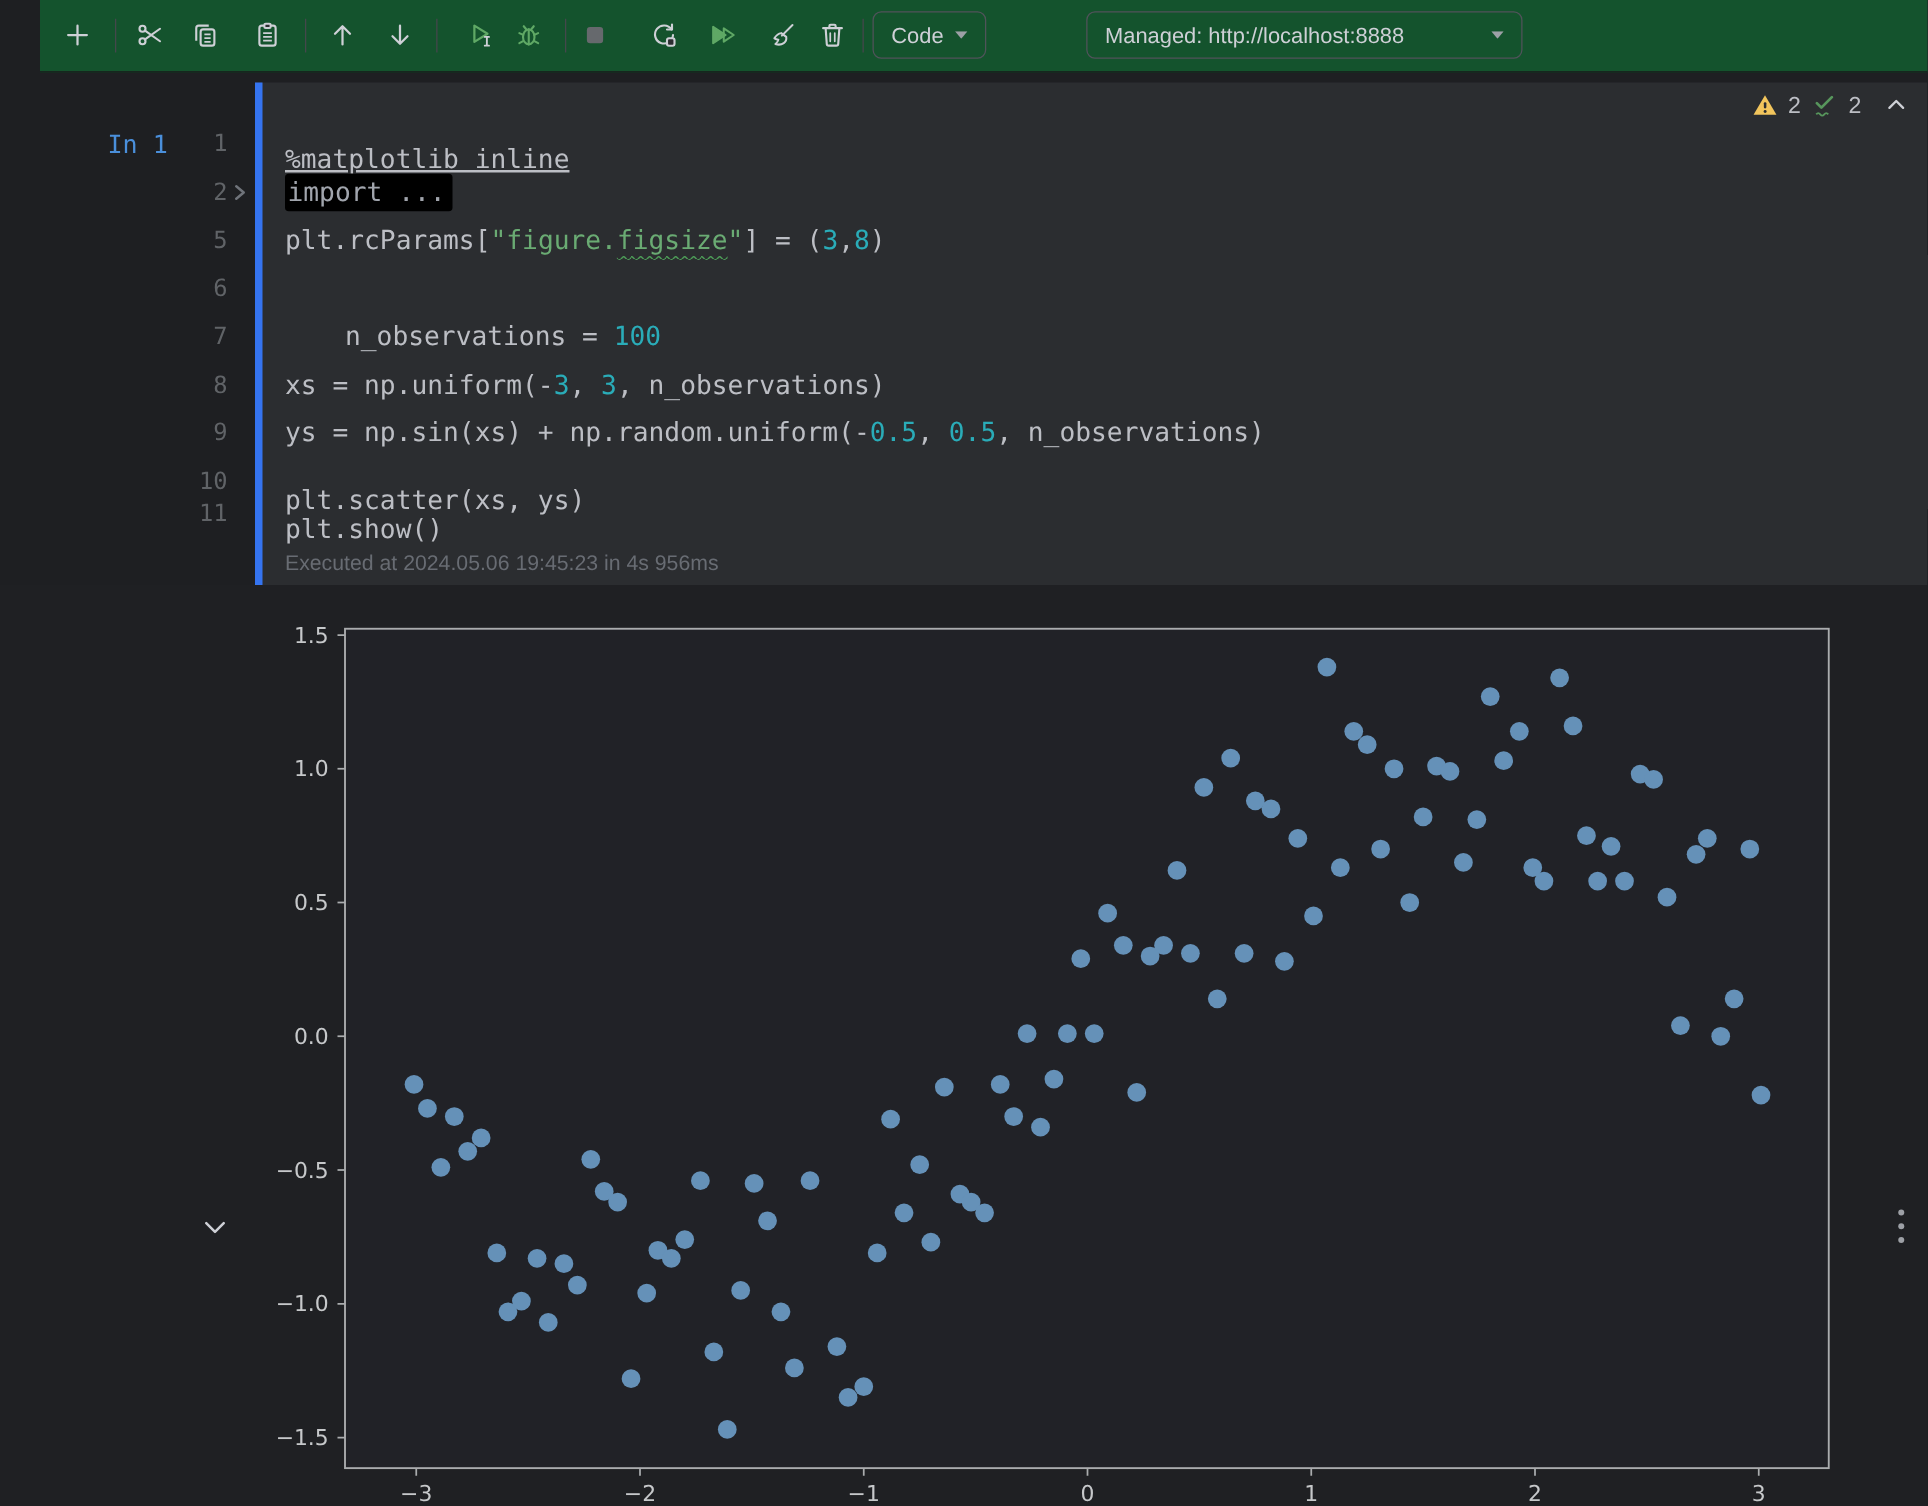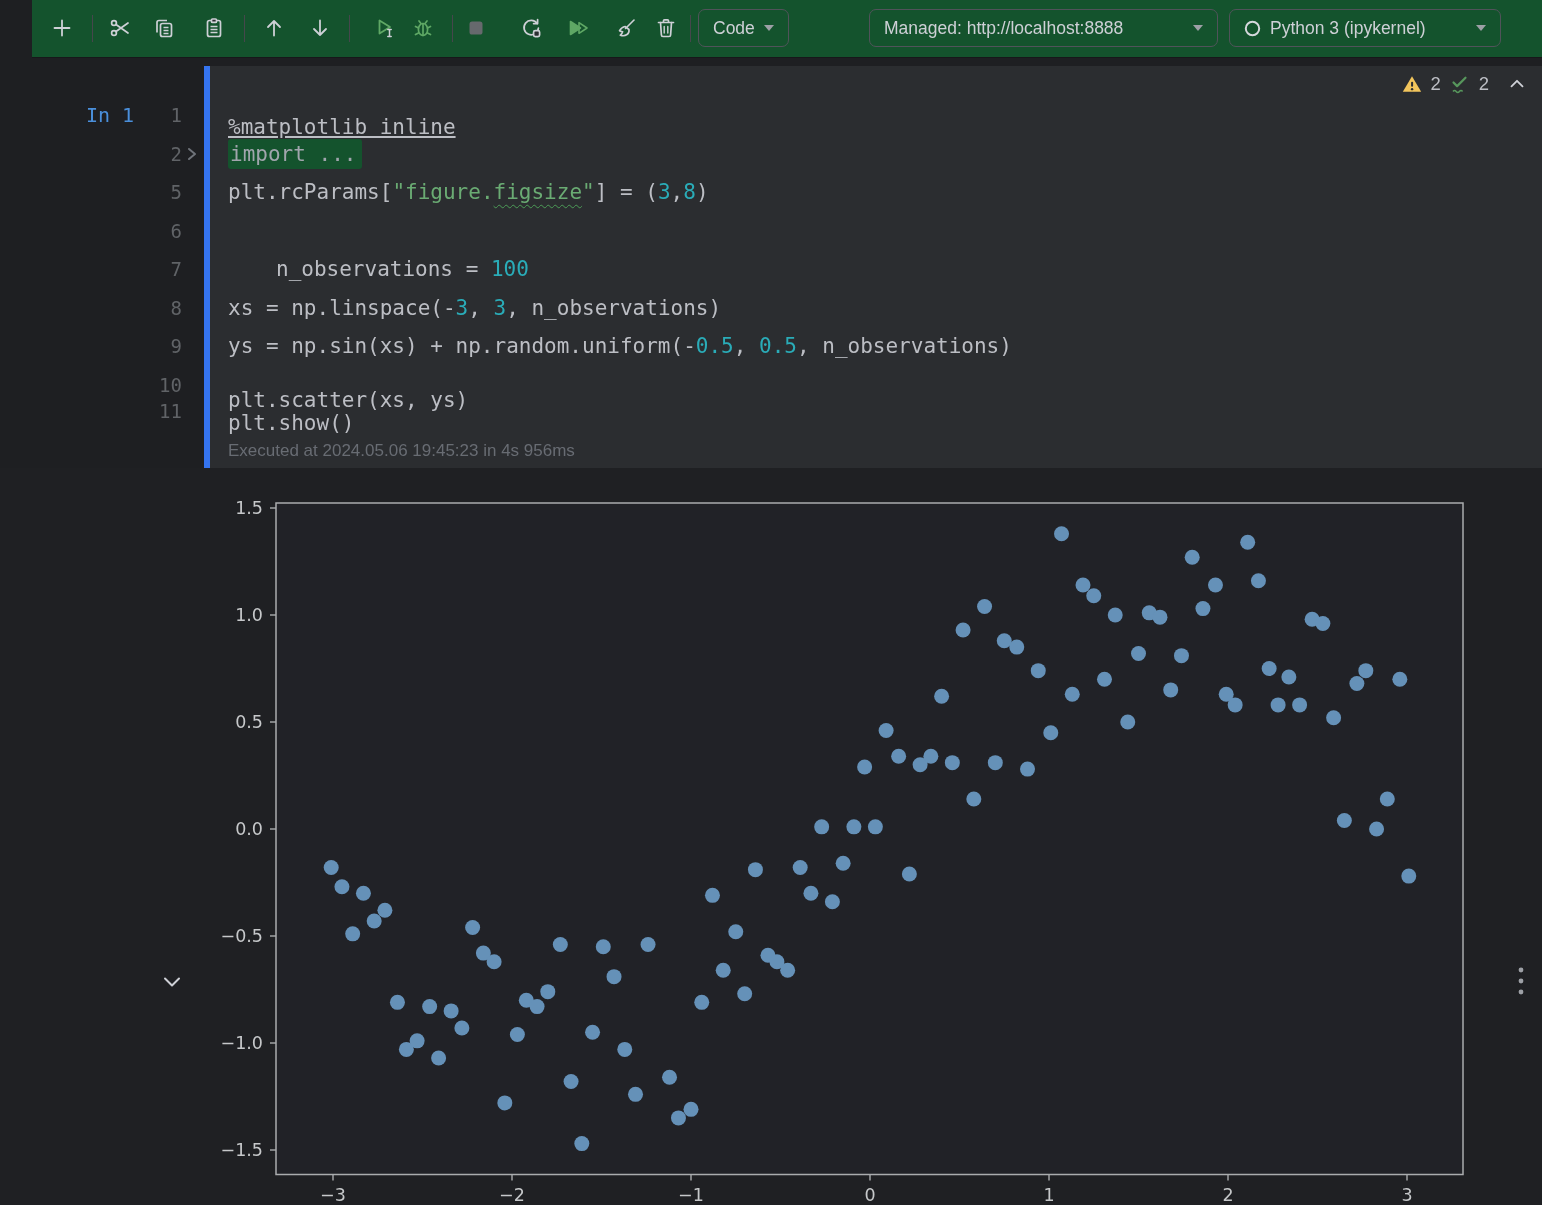--- a/index.html
+++ b/index.html
@@ -37,21 +37,21 @@
   }
   .fold-arrow{position:absolute;left:187px;width:12px;height:38.5px;display:flex;align-items:center;}
   .code-line{
     position:absolute;left:228px;height:38.5px;line-height:38.5px;white-space:pre;
     font-family:"DejaVu Sans Mono",monospace;font-size:21px;color:#bcbec4;
   }
   .tk-base{color:#bcbec4;}
   .tk-num{color:#2aacb8;}
   .tk-string{color:#6aab73;}
   .tk-typo{color:#6aab73;text-decoration:underline wavy #4c9b56 1px;text-underline-offset:5px;}
-  .tk-fold{color:#a1a5ad;background:#14532d;border-radius:3px;padding:3px 6px 3px 2px;}
+  .tk-fold{color:#a1a5ad;background:#000000;border-radius:3px;padding:3px 6px 3px 2px;}
   .exec-status{
     position:absolute;left:228px;top:441px;color:#686c73;font-size:17px;
   }
   .badges{
     position:absolute;right:14px;top:6px;display:flex;align-items:center;gap:7px;
     color:#bcbec4;font-size:18.5px;
   }
   
   .output{position:absolute;left:0;top:468px;width:1542px;height:737px;background:#1f2023;}
   .collapse-chevron{position:absolute;left:161px;top:503px;width:22px;height:22px;}
@@ -133,29 +133,20 @@
       </svg>
   </div>
 
   <div class="tb-btn" style="left:837px;width:349px">
     <span style="flex:1">Managed: http://localhost:8888</span>
     <svg class="caret" viewBox="0 0 10 6">
         <path d="M0 0h10L5 6z" fill="#9da0a6"></path>
       </svg>
   </div>
 
-  <div class="tb-btn" style="left:1197px;width:272px">
-    <svg style="width:17px;height:17px" viewBox="0 0 17 17" fill="none">
-        <circle cx="8.5" cy="8.5" r="6.7" stroke="#d6d8dd" stroke-width="2"></circle>
-      </svg>
-    <span style="flex:1">Python 3 (ipykernel)</span>
-    <svg class="caret" viewBox="0 0 10 6">
-        <path d="M0 0h10L5 6z" fill="#9da0a6"></path>
-      </svg>
-  </div>
 
   <svg class="tb-icon" style="left:1530px" viewBox="0 0 24 24" fill="#9da0a6">
       <rect x="7" y="9" width="10" height="3" rx="1"></rect>
       <rect x="7" y="15" width="10" height="3" rx="1"></rect>
     </svg>
 </div>
 
 <div class="exec-label">In 1</div>
 <div id="gutter">
     <div class="gutter-num" style="top: 96px;">1</div>
@@ -192,21 +183,21 @@
         <path d="M6 14.5l6-6 6 6"></path>
       </svg>
   </div>
 </div>
 <div id="code-lines">
     <div class="code-line" style="top: 108px; text-decoration: underline;"><span class="tk-base">%matplotlib inline</span></div>
     <div class="code-line" style="top: 134.5px;"><span class="tk-fold">import ...</span></div>
     <div class="code-line" style="top: 173px;"><span class="tk-base">plt.rcParams[</span><span class="tk-string">"figure.</span><span class="tk-typo">figsize</span><span class="tk-string">"</span><span class="tk-base">] = (</span><span class="tk-num">3</span><span class="tk-base">,</span><span class="tk-num">8</span><span class="tk-base">)</span></div>
     <div class="code-line" style="top: 211.5px;"><span class="tk-base"></span></div>
     <div class="code-line" style="top: 250px; margin-left: 48px;"><span class="tk-base">n_observations = </span><span class="tk-num">100</span></div>
-    <div class="code-line" style="top: 288.5px;"><span class="tk-base">xs = np.linspace(-</span><span class="tk-num">3</span><span class="tk-base">, </span><span class="tk-num">3</span><span class="tk-base">, n_observations)</span></div>
+    <div class="code-line" style="top: 288.5px;"><span class="tk-base">xs = np.uniform(-</span><span class="tk-num">3</span><span class="tk-base">, </span><span class="tk-num">3</span><span class="tk-base">, n_observations)</span></div>
     <div class="code-line" style="top: 327px;"><span class="tk-base">ys = np.sin(xs) + np.random.uniform(-</span><span class="tk-num">0.5</span><span class="tk-base">, </span><span class="tk-num">0.5</span><span class="tk-base">, n_observations)</span></div>
     <div class="code-line" style="top: 381px;"><span class="tk-base">plt.scatter(xs, ys)</span></div>
     <div class="code-line" style="top: 404px;"><span class="tk-base">plt.show()</span></div>
   </div>
 <div class="exec-status">Executed at 2024.05.06 19:45:23 in 4s 956ms</div>
 
 <div class="output">
   <svg class="collapse-chevron" viewBox="0 0 22 22" fill="none" stroke="#ced0d6" stroke-width="2" stroke-linecap="round" stroke-linejoin="round">
       <path d="M4 7.5l7 7 7-7"></path>
     </svg>

